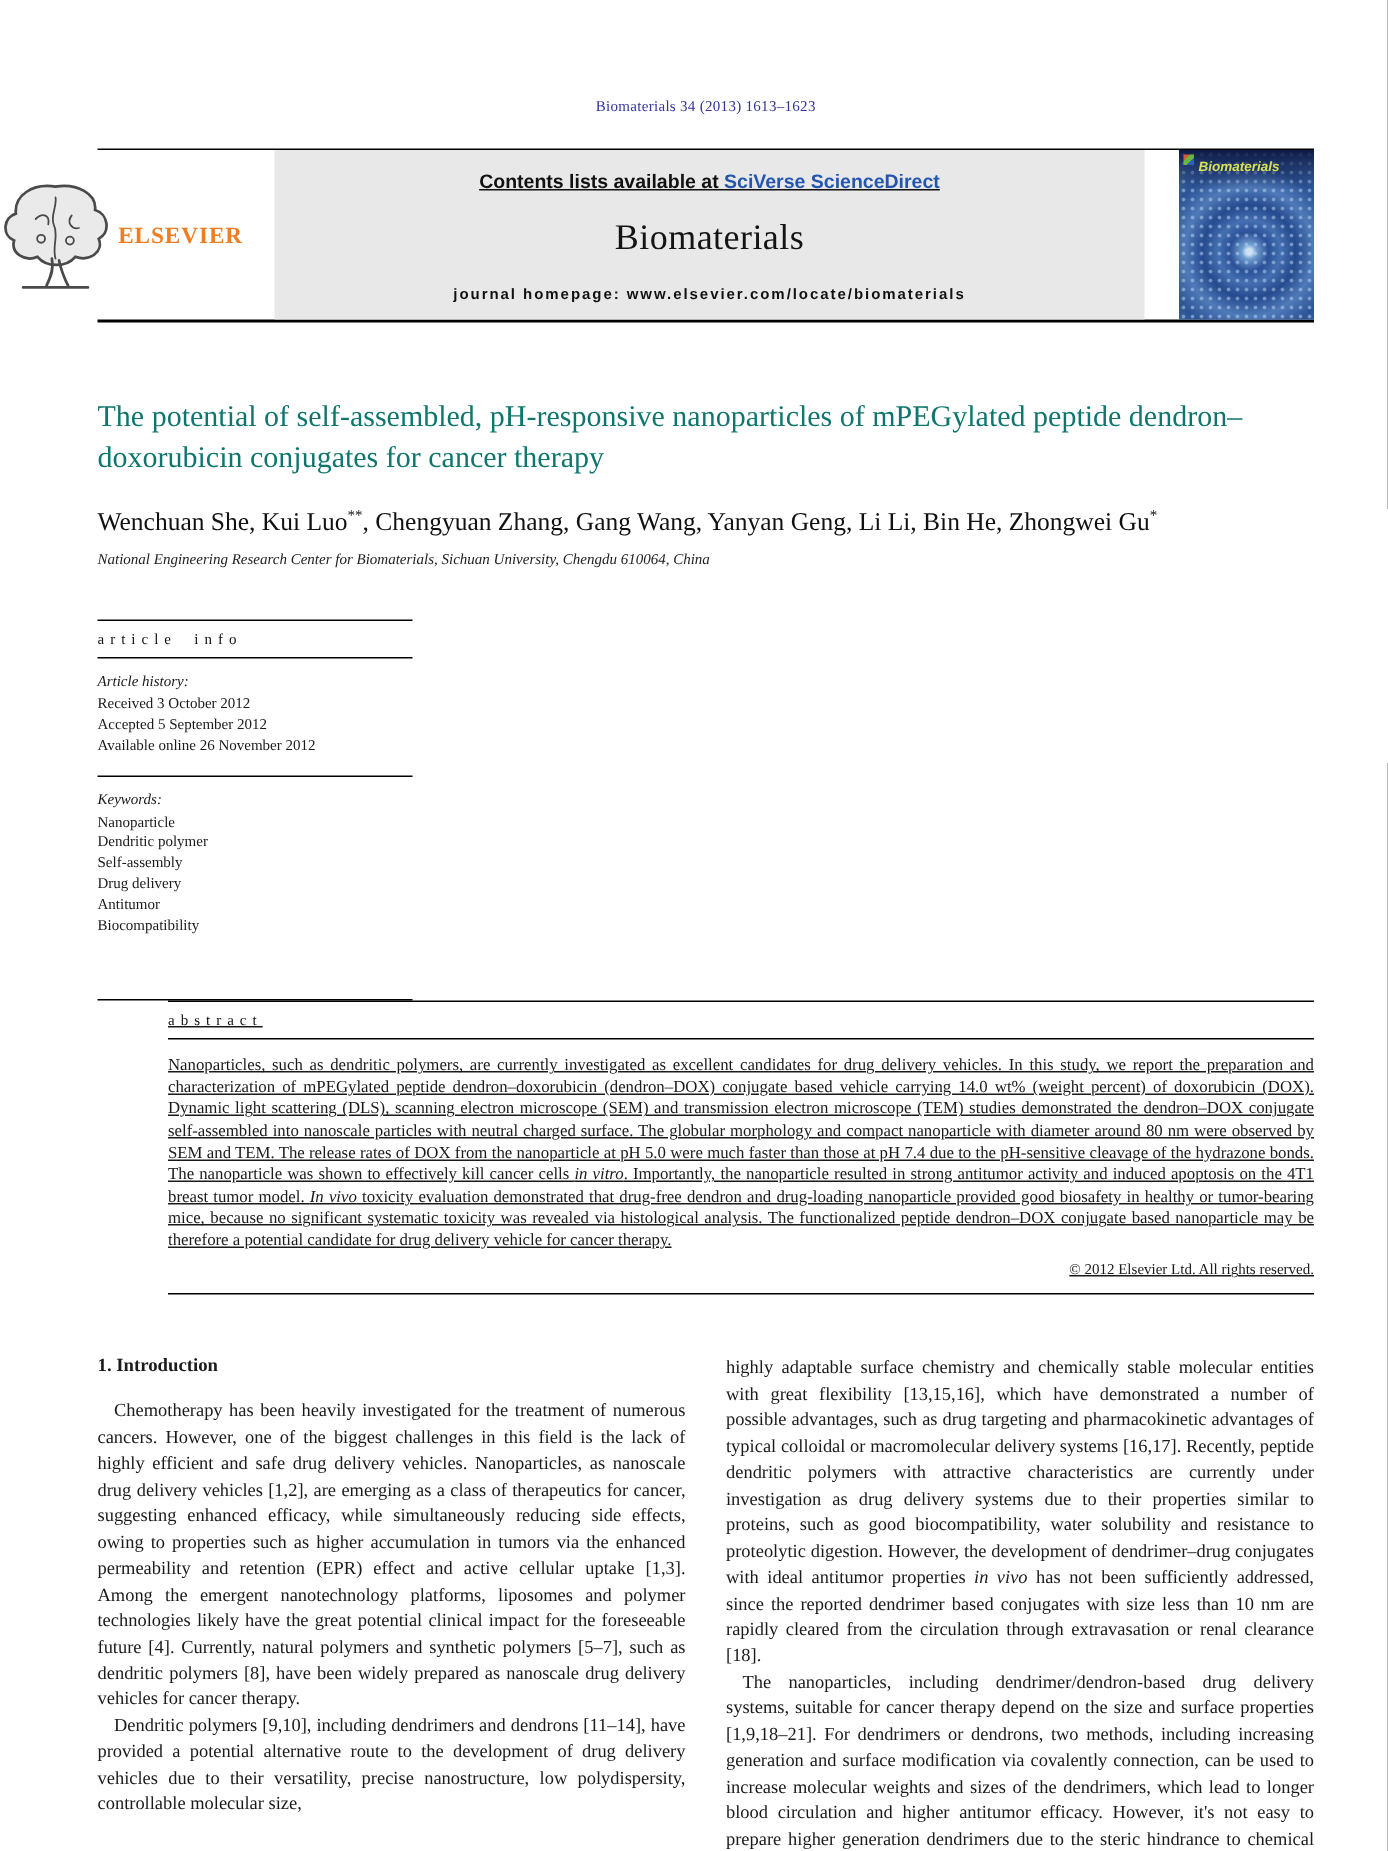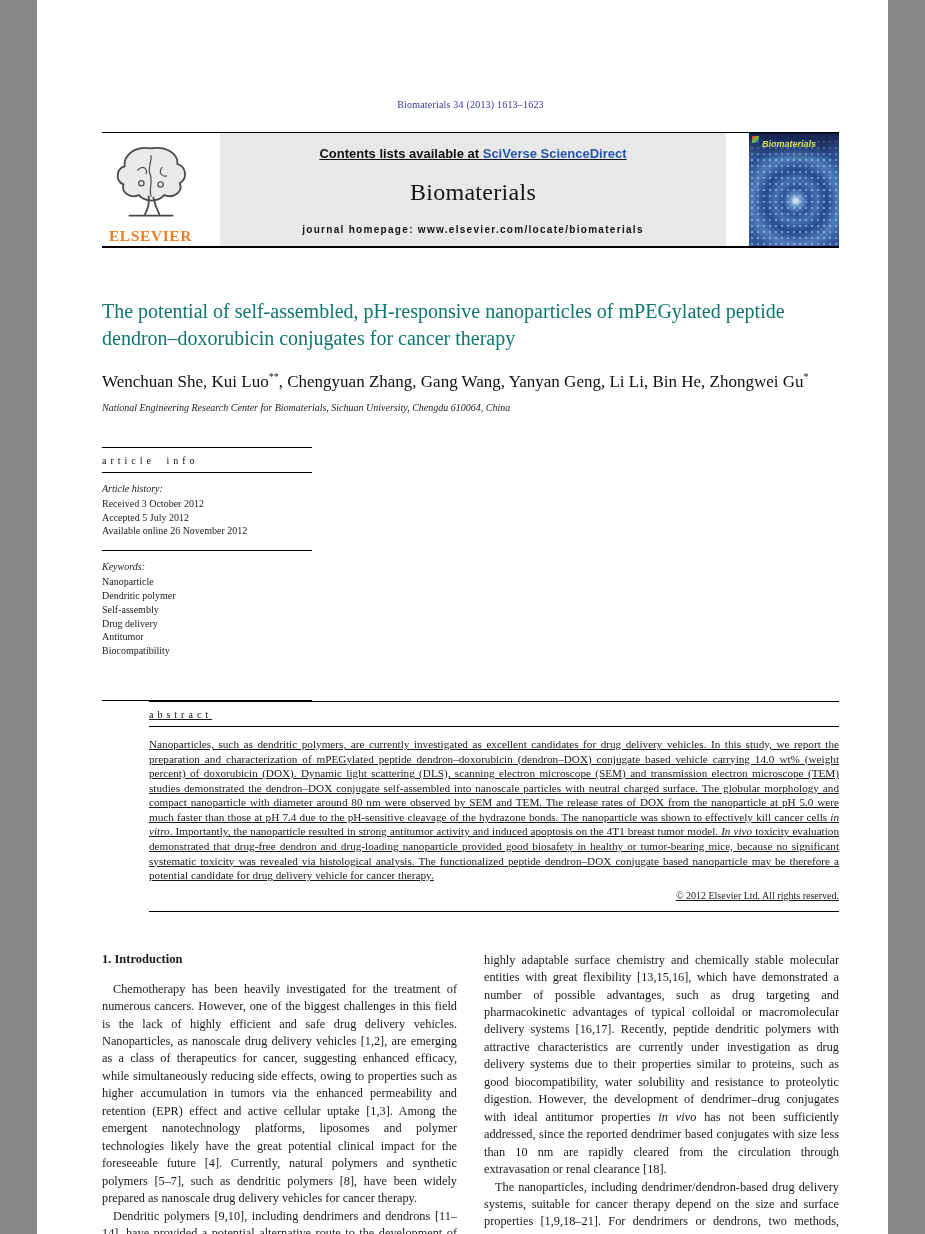--- a/index.html
+++ b/index.html
@@ -1,27 +1,27 @@
 <!DOCTYPE html>
 <html><head>
 <meta charset="utf-8">
 <style>
   * { margin:0; padding:0; box-sizing:border-box; }
   html,body { background:#888; }
   .page {
-    width:851px; height:1234px; margin:0 auto; background:#ffffff;
+    width:925px; height:1234px; margin:0 auto; background:#ffffff;
     font-family:"Liberation Serif", serif; color:#1a1a1a;
-    padding:99px 49px 0 65px; overflow:hidden; position:relative;
+    padding:66px 49px 0 65px; overflow:hidden; position:relative;
   }
   .citation { text-align:center; font-size:10px; color:#34349b; letter-spacing:.2px; }
   .top-rule { border-top:1px solid #000; margin-top:22px; }
   .thick-rule { border-top:2.5px solid #000; }
 
   .header-row { display:flex; height:113px; align-items:stretch; }
-  .logo-block { width:97px; display:flex; flex-direction:column; align-items:center; justify-content:flex-end; padding:3px 0 1px; }
+  .logo-block { width:97px; display:flex; flex-direction:row; align-items:center; justify-content:flex-end; padding:3px 0 1px; }
   .logo-tree { flex:1; display:flex; align-items:center; justify-content:center; }
   .elsevier-wordmark { font-weight:bold; font-size:15.5px; color:#ef7e23; letter-spacing:.6px; }
 
   .banner { flex:1; margin:0 23px 0 21px; background:#e8e8e8; display:flex; flex-direction:column; align-items:center; justify-content:space-between; padding:13px 8px 11px; }
   .contents-line { font-family:"Liberation Sans", sans-serif; font-size:13px; font-weight:bold; color:#111;text-decoration:underline; }
   .journal-title { font-size:24px; color:#141414; letter-spacing:.3px; }
   .homepage-line { font-family:"Liberation Sans", sans-serif; font-weight:bold; font-size:10px; letter-spacing:1.3px; color:#111; text-decoration:none; }
   .link { color:#2456b0; text-decoration:none; cursor:pointer; }
 
   .cover { width:90px; position:relative; overflow:hidden; background:#2f58a0; }
@@ -117,21 +117,21 @@
 
   <div class="affiliation">National Engineering Research Center for Biomaterials, Sichuan University, Chengdu 610064, China</div>
 
   <div class="meta-row">
     <div class="meta-left">
       <div class="rule-h"></div>
       <div class="section-heading">article info</div>
       <div class="rule-l"></div>
       <div class="info-label">Article history:</div>
       <div class="info-line">Received 3 October 2012</div>
-      <div class="info-line">Accepted 5 July 2012</div>
+      <div class="info-line">Accepted 5 September 2012</div>
       <div class="info-line">Available online 26 November 2012</div>
       <div class="rule-l kw-rule"></div>
       <div class="info-label">Keywords:</div>
       <div class="info-line">Nanoparticle</div>
       <div class="info-line">Dendritic polymer</div>
       <div class="info-line">Self-assembly</div>
       <div class="info-line">Drug delivery</div>
       <div class="info-line">Antitumor</div>
       <div class="info-line">Biocompatibility</div>
       <div class="rule-h info-bottom-rule"></div>

